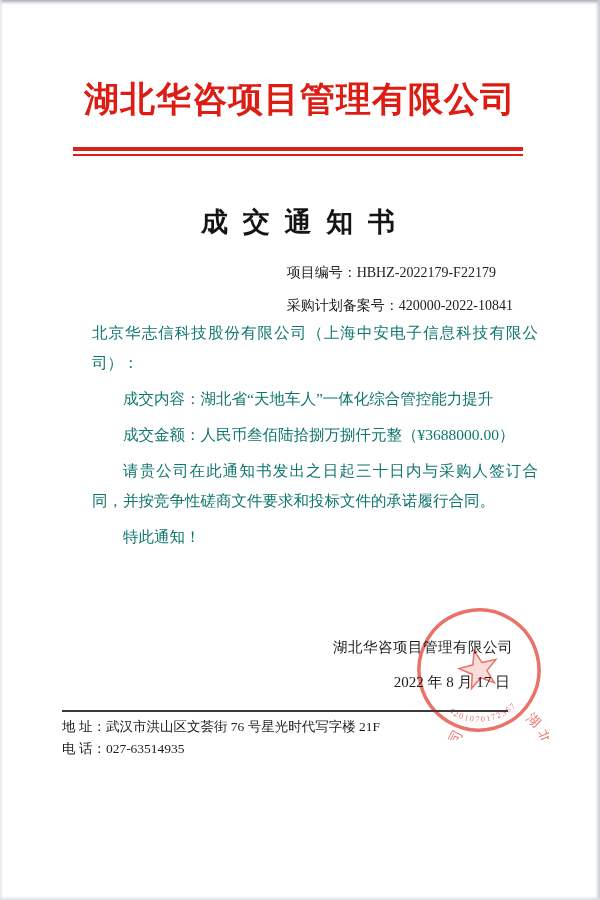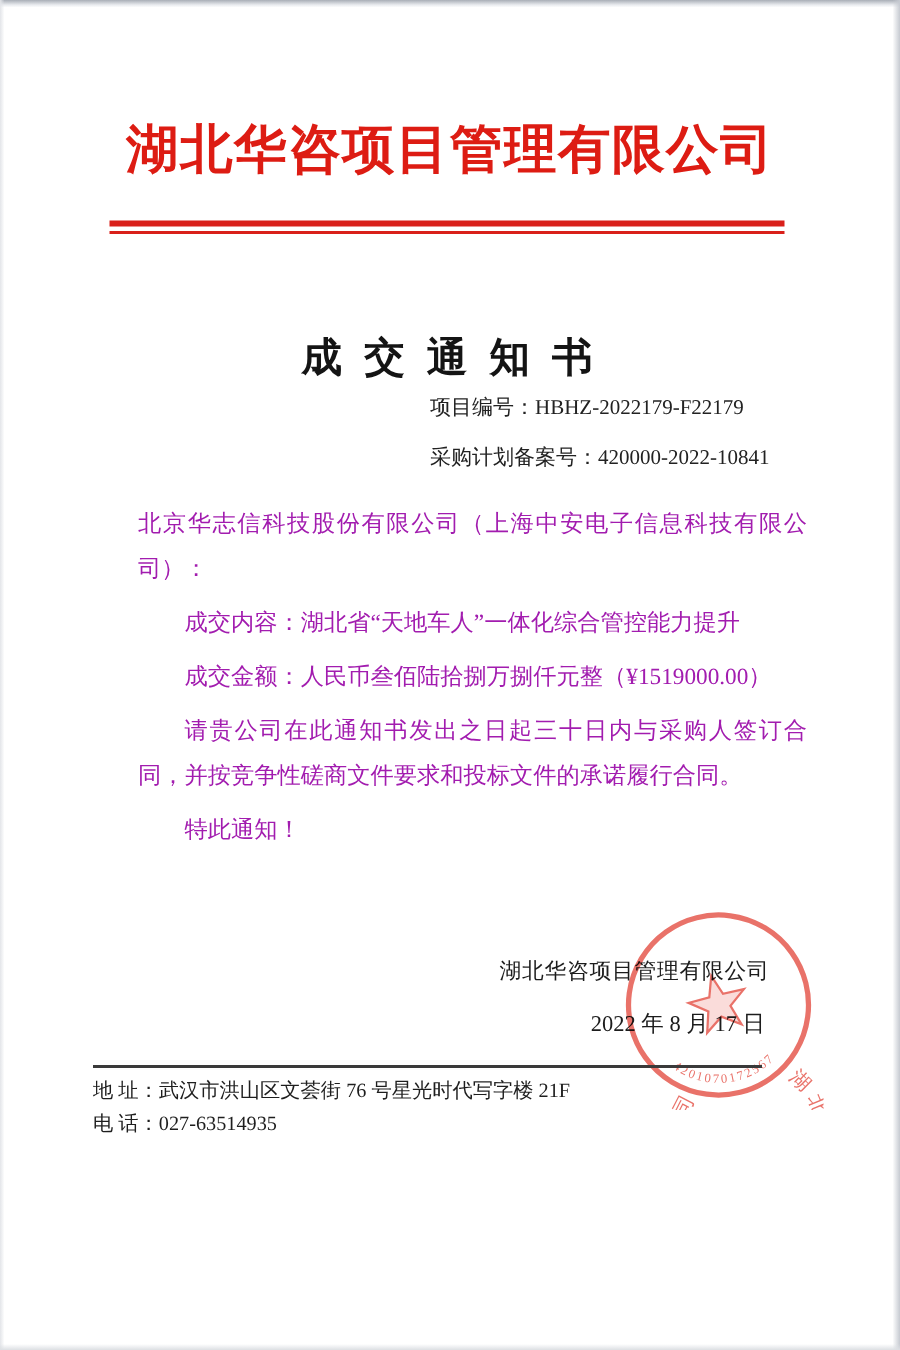--- a/index.html
+++ b/index.html
@@ -29,36 +29,35 @@
     margin: 0; text-align: center;
     font-size: 35px; font-weight: bold; letter-spacing: 1px;
     color: #dd1c13;
   }
   .head-rule { position: absolute; top: 147px; left: 73px; width: 450px; }
   .head-rule .thick { height: 4px; background: #d9201a; }
   .head-rule .thin  { height: 2px; background: #d9201a; margin-top: 3px; }
 
   .doc-title {
     position: absolute; top: 204px; left: 0; right: 0;
-    margin: 16px; text-align: center;
+    margin: 0; text-align: center;
     font-size: 27px; font-weight: bold; color: #141414;
     letter-spacing: 4px;
   }
 
   .meta {
     position: absolute; top: 256px; right: 87px;
     text-align: left; font-size: 14px; color: #222;
     line-height: 33px;
   }
 
   .letter-body {
     position: absolute; top: 318px; left: 92px; width: 446px;
-    font-size: 15.5px; line-height: 30px; color: #a21caf;
+    font-size: 15.5px; line-height: 30px; color: #0f766e;
     text-align: justify;
-    margin-top: 17px;
   }
   .letter-body p { margin: 0; }
   .letter-body p.spaced { margin-top: 6px; }
   .letter-body .indent { text-indent: 31px; }
 
   .signature-company {
     position: absolute; top: 638px; right: 87px;
     font-size: 14.5px; color: #1c1c1c; letter-spacing: 0.5px;
   }
   .signature-date {
@@ -103,21 +102,21 @@
   <h2 class="doc-title">成 交 通 知 书</h2>
 
   <div class="meta">
     <div>项目编号：HBHZ-2022179-F22179</div>
     <div>采购计划备案号：420000-2022-10841</div>
   </div>
 
   <div class="letter-body">
     <p>北京华志信科技股份有限公司（上海中安电子信息科技有限公司）：</p>
     <p class="indent spaced">成交内容：湖北省“天地车人”一体化综合管控能力提升</p>
-    <p class="indent spaced">成交金额：人民币叁佰陆拾捌万捌仟元整（¥1519000.00）</p>
+    <p class="indent spaced">成交金额：人民币叁佰陆拾捌万捌仟元整（¥3688000.00）</p>
     <p class="indent spaced">请贵公司在此通知书发出之日起三十日内与采购人签订合同，并按竞争性磋商文件要求和投标文件的承诺履行合同。</p>
     <p class="indent spaced">特此通知！</p>
   </div>
 
   <div class="signature-company">湖北华咨项目管理有限公司</div>
   <div class="signature-date">2022 年 8 月 17 日</div>
 
   <svg class="stamp" viewBox="0 0 140 140">
     <g transform="rotate(-14 70 70)" fill="currentColor" stroke="none">
       <circle cx="70" cy="70" r="60" fill="none" stroke="currentColor" stroke-width="3.5"></circle>

